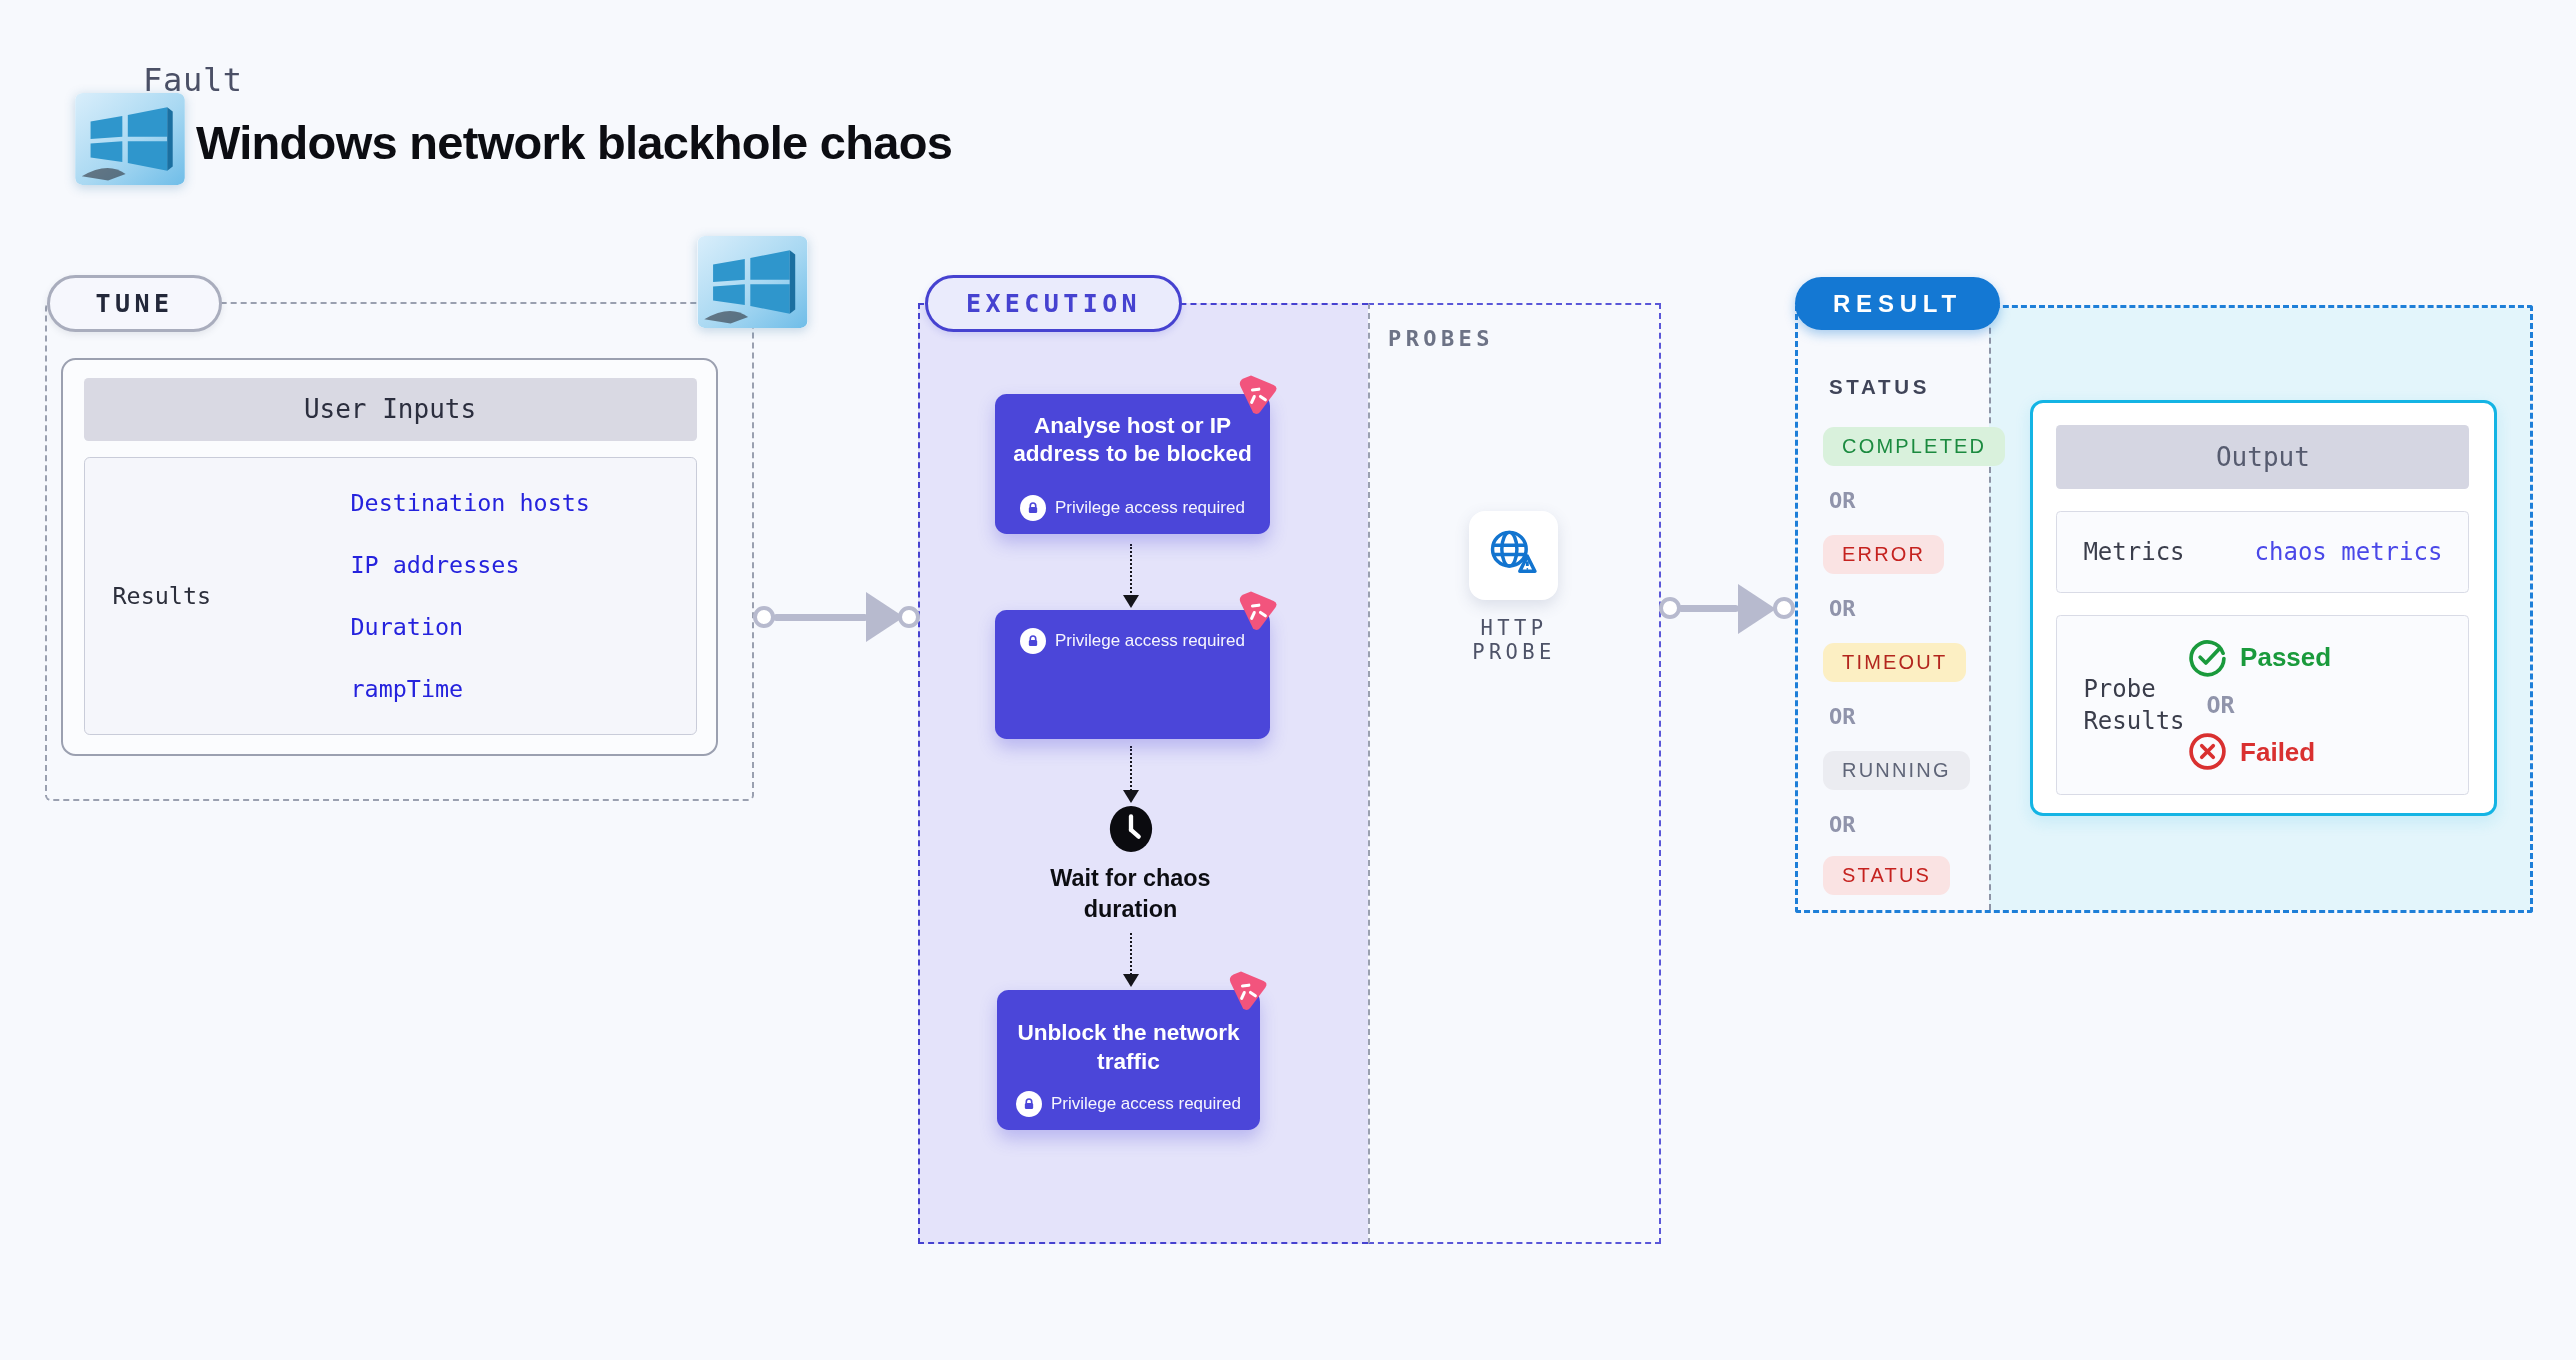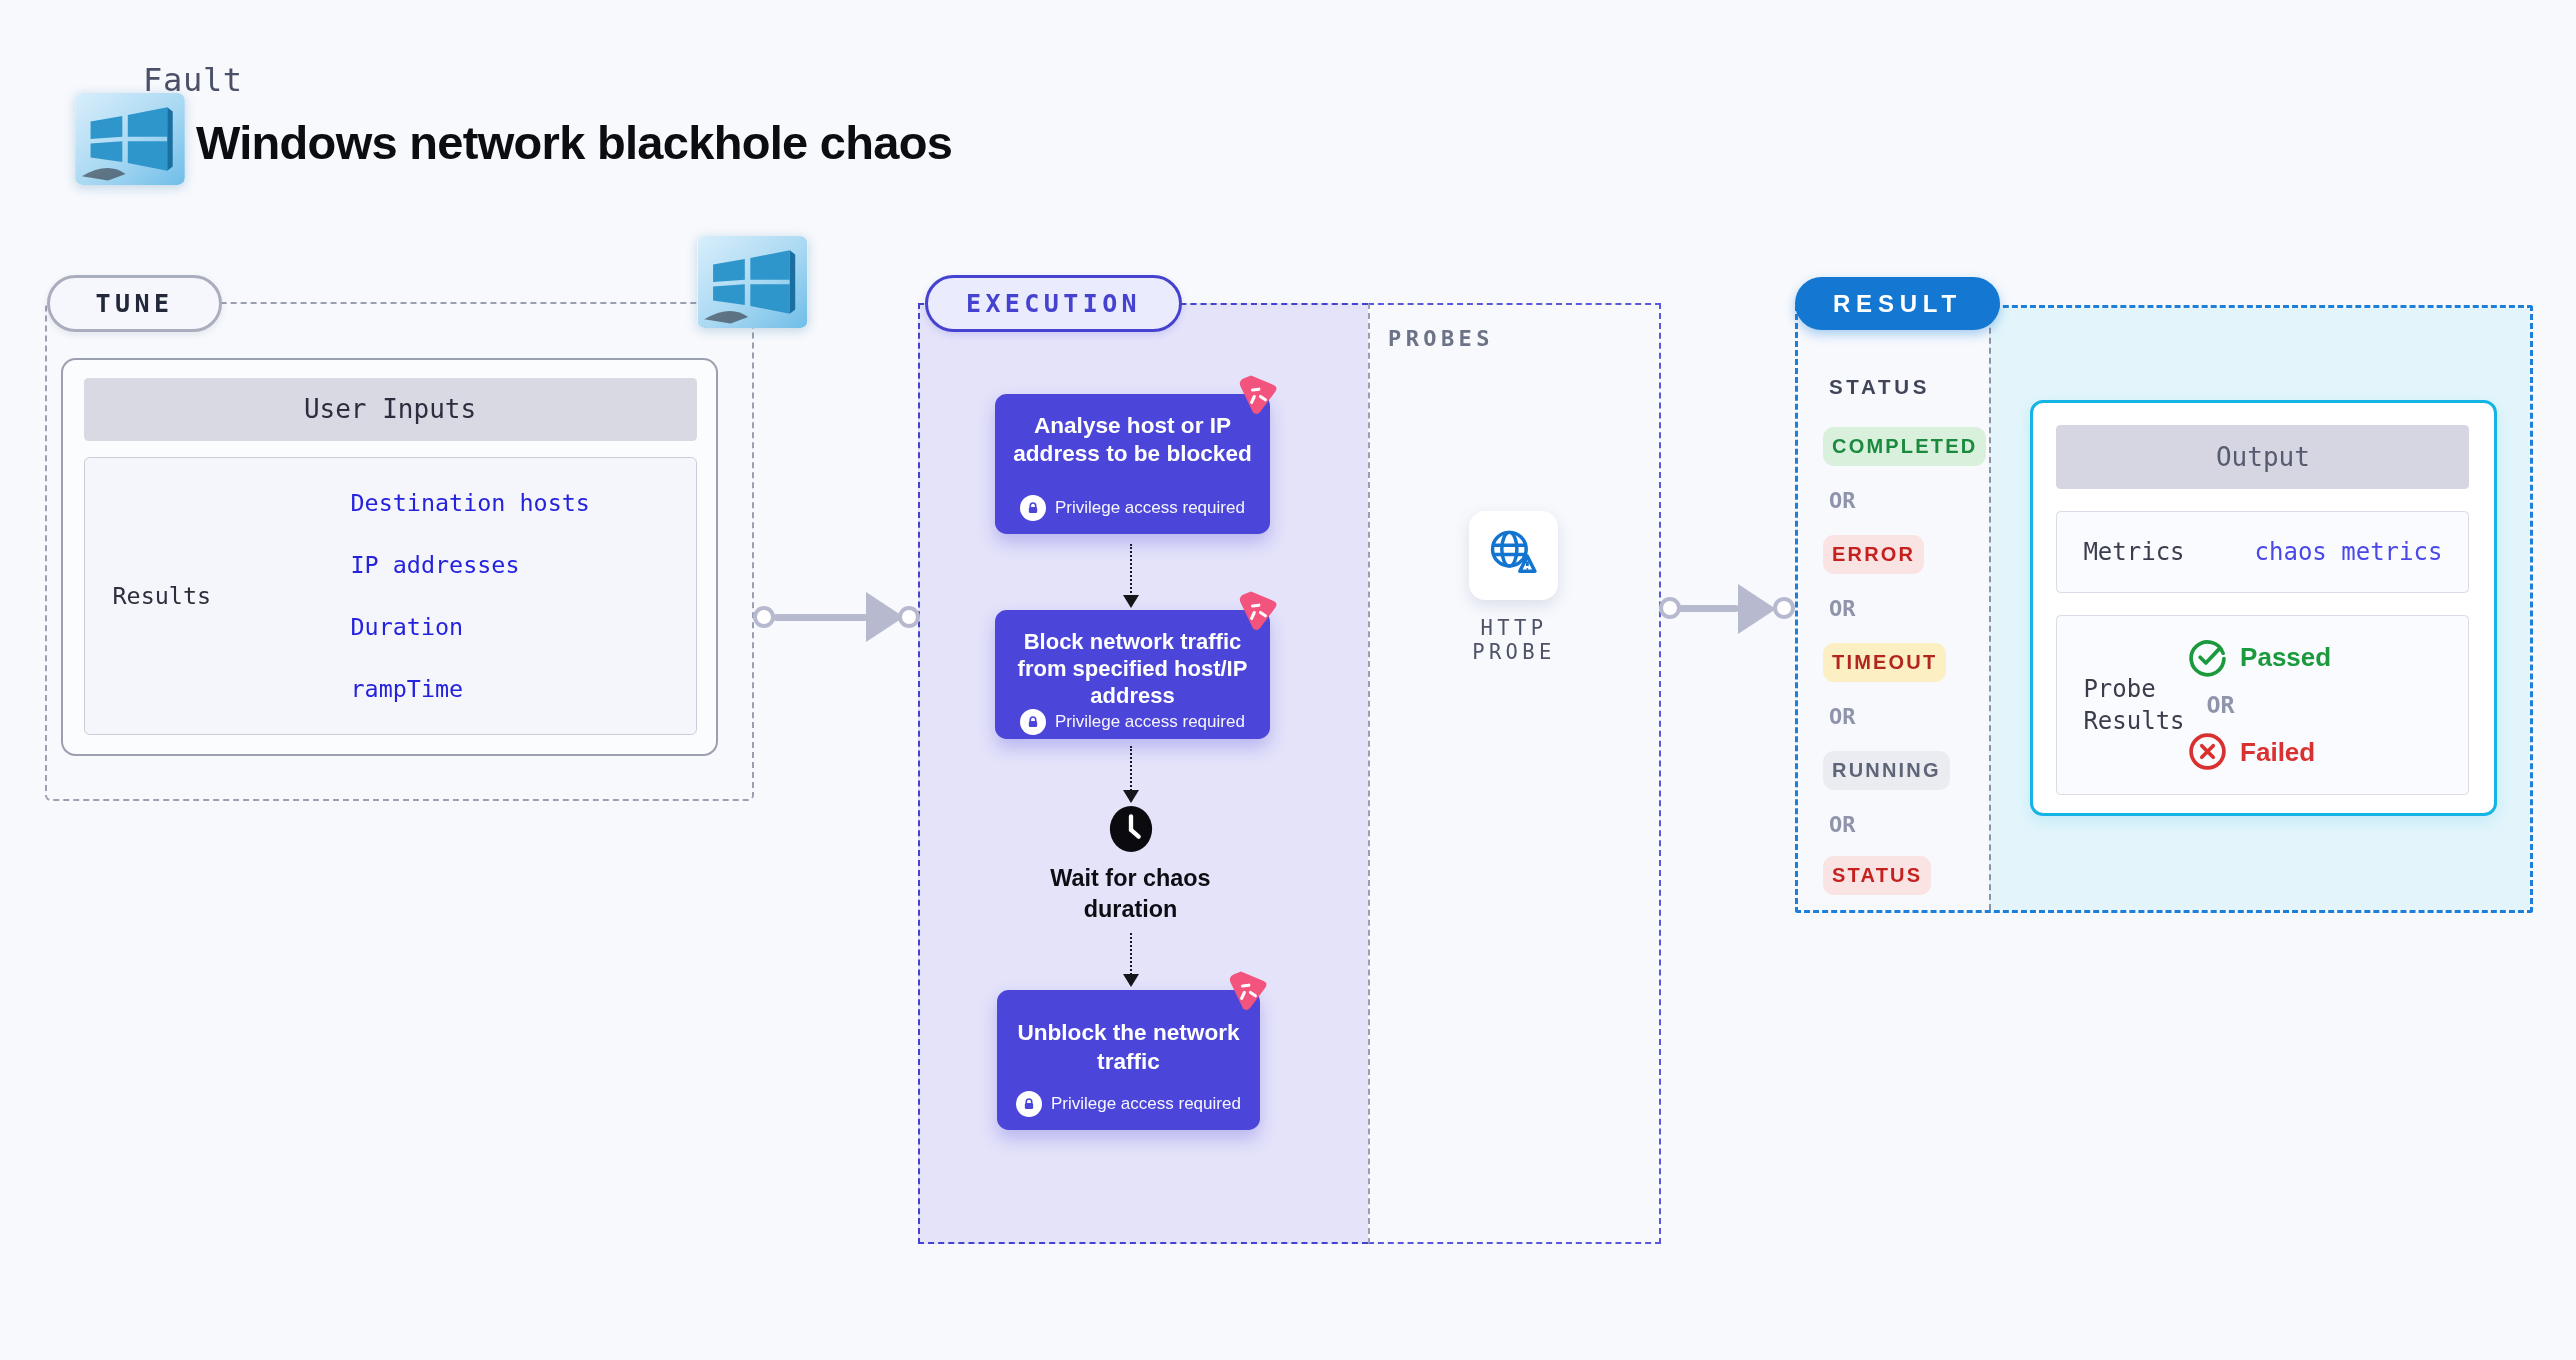--- a/index.html
+++ b/index.html
@@ -64,21 +64,21 @@
 
   
   .conn-line { height:7.3px; background:#b7bace; border-radius:3.7px; }
   .conn-circle { width:22px; height:22px; border:4.4px solid #b7bace; background:#fff; border-radius:50%; z-index:4; }
   .conn-arrow { width:0; height:0; border-top:25px solid transparent; border-bottom:25px solid transparent; border-left:38px solid #b7bace; }
 
   
   .result-box { left:1795px; top:305px; width:738px; height:608px; border:3.7px dashed #1e7fd8; border-radius:2.9px; }
   .result-right { position:absolute; right:0; top:0; width:541px; height:100%; background:#e3f5fb; border-left:2.2px dashed #8d93a5; }
   .status-header { left:1829px; top:375px; font-weight:bold; font-size:20.5px; letter-spacing:3.7px; color:#3f4458; }
-  .status-badge { left:1823px; display:inline-block; padding:8px 9px; border-radius:11px; font-weight:bold; font-size:20px; letter-spacing:2.2px; }
+  .status-badge { left:1823px; display:inline-block; padding:8px 19px; border-radius:11px; font-weight:normal; font-size:20px; letter-spacing:2.2px; }
   .st-green { background:#d9f1dc; color:#1b8a3f; }
   .st-red { background:#fae3e3; color:#c5221f; }
   .st-yellow { background:#fcefc3; color:#b3261e; }
   .st-gray { background:#ebecf1; color:#5f6578; }
   .or-label { left:1829px; font-family:"DejaVu Sans Mono",monospace; font-size:22px; font-weight:bold; color:#9094ab; }
 
   .output-box { left:2030px; top:400px; width:467px; height:416px; background:#fff; border:3.7px solid #14b4e4; border-radius:13px;
                 box-shadow:0 5.8px 16px rgba(20,180,228,.14); z-index:3; }
   .out-header { position:absolute; left:23.4px; top:22px; width:413px; height:64px; background:#d5d6e2; border-radius:4.4px;
                 display:flex; align-items:center; justify-content:center; font-size:26px; color:#565b6f; }
@@ -176,21 +176,20 @@
 <div class="abs vdots" style="left:1130px; top:544px; height:53px;"></div>
 <div class="abs arrow-down" style="left:1123px; top:595px;"></div>
 
 <div class="abs step" style="top:610px; height:129px;">
   <span class="pink-corner">
     <svg width="44" height="44" viewBox="0 0 100 100">
       <path d="M30,6 L84,20 Q95,23 90,34 L62,85 Q56,95 46,88 L10,34 Q3,23 14,15 Z" fill="#f2547d"></path>
       <path d="M38,38 L52,34 M44,52 L40,66 M58,50 L70,56" stroke="#fff" stroke-width="7" stroke-linecap="round"></path>
     </svg>
   </span>
-  <div class="step-title" style="font-size:22px; line-height:27px;">Block network traffic from specified host/IP address</div>
   <div class="badge-row">
     <span class="lock-circle">
       <svg width="16" height="16" viewBox="0 0 100 100">
         <path d="M33,46 v-10 a17,17 0 0 1 34,0 v10" stroke="#4b46d9" stroke-width="10" fill="none"></path>
         <rect x="24" y="44" width="52" height="38" rx="9" fill="#4b46d9"></rect>
       </svg>
     </span>
     <span class="badge-text">Privilege access required</span>
   </div>
 </div>

